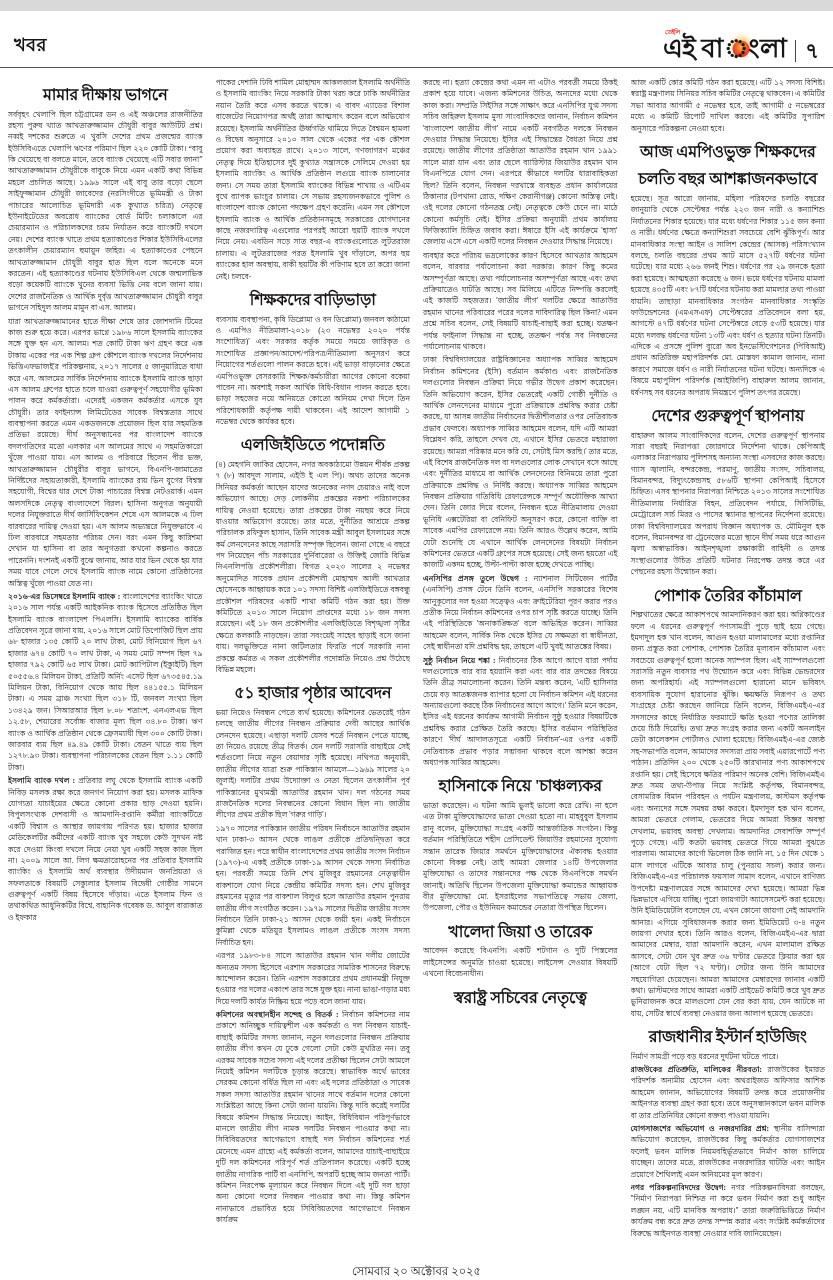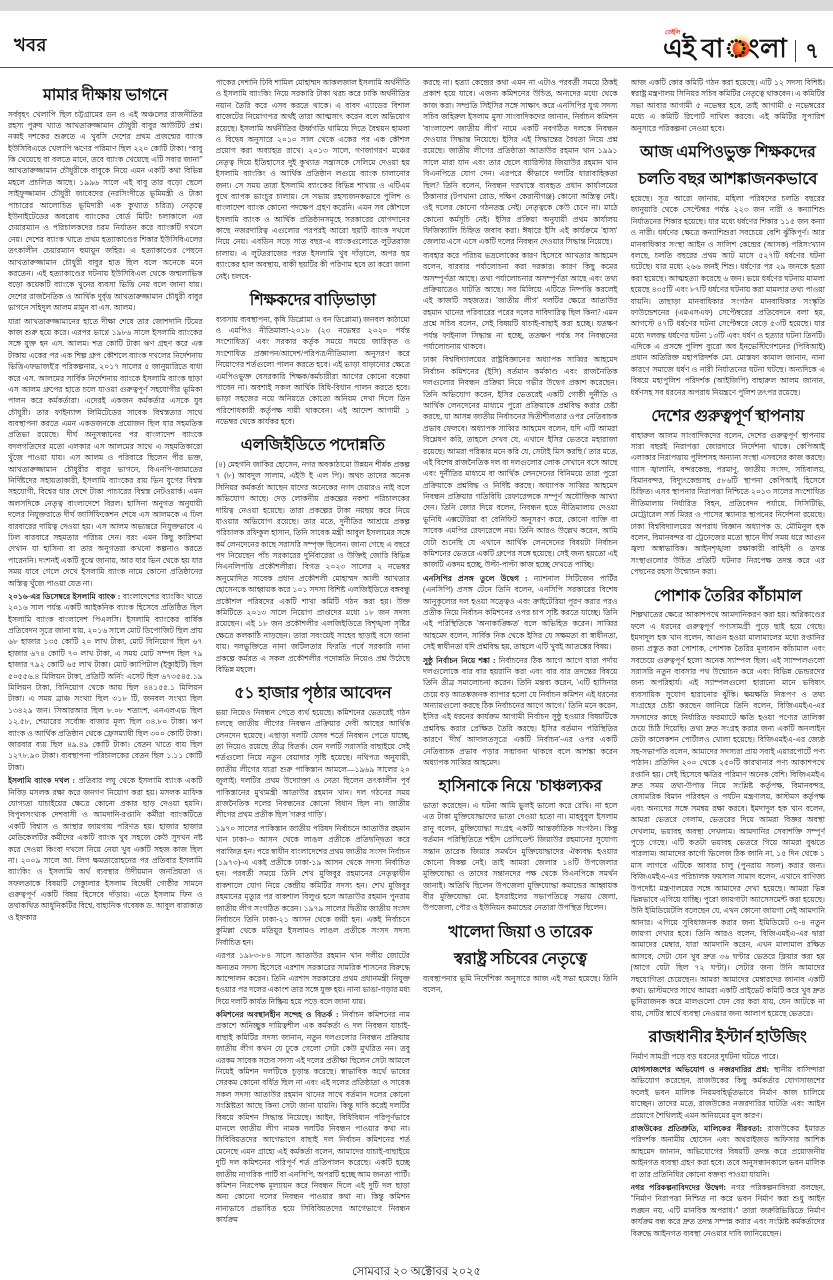--- a/index.html
+++ b/index.html
@@ -61,32 +61,32 @@
       </div>
       <div class="col">
         <p>করছে না। হত্যা কেন্দ্রের কথা এমন না এটাও পরবর্তী সময়ে ঠিকই প্রকাশ হয়ে যাবে। এজন্য কমিশনের উচিত, অন্যদের মধ্যে থেকে কাজ করা। সম্প্রতি সিইসির সঙ্গে সাক্ষাৎ করে এনসিপির যুগ্ম সদস্য সচিব জহিরুল ইসলাম মুসা সাংবাদিকদের জানান, নির্বাচন কমিশন 'বাংলাদেশ জাতীয় লীগ' নামে একটি নবগঠিত দলকে নিবন্ধন দেওয়ার সিদ্ধান্ত নিয়েছে। ইসির এই সিদ্ধান্তের বৈধতা নিয়ে প্রশ্ন রয়েছে। জাতীয় লীগের প্রতিষ্ঠাতা আতাউর রহমান খান ১৯৯১ সালে মারা যান এবং তার ছেলে ব্যারিস্টার জিয়াউর রহমান খান বিএনপিতে যোগ দেন। এরপরে কীভাবে দলটির ধারাবাহিকতা ছিল? তিনি বলেন, নিবন্ধন দরখাস্তে ব্যবহৃত প্রধান কার্যালয়ের ঠিকানার (টপখানা রোড, দক্ষিণ কেরানীগঞ্জ) কোনো অস্তিত্ব নেই। ওই দলের কোনো গঠনতন্ত্র নেই। নেতৃত্বকে কেউ চেনে না। মাঠে কোনো কর্মসূচি নেই। ইসির প্রক্রিয়া অনুযায়ী প্রথম কার্যালয় ফিজিক্যালি চিহ্নিত জবাব করা। ঈষারে ইসি এই কার্যক্রমে 'হাস্য' জেলায় এসে এসে একটি দলের নিবন্ধন দেওয়ার সিদ্ধান্ত নিয়েছে।</p>
         <p>ব্যবহার করে পরিচয় ভদ্রলোকের কারণ হিসেবে আখতার আহমেদ বলেন, বারবার পর্যালোচনা করা দরকার। কারণ কিছু কমের অসম্পূর্ণতা আছে। তথ্য পর্যালোচনার অসম্পূর্ণতা আছে এবং তথ্য প্রক্রিয়াতেও ঘাটতি আছে। সব মিলিয়ে এটিতে নিষ্পত্তি করলেই এই কাজটি সহজতর। 'জাতীয় লীগ' দলটির ক্ষেত্রে আতাউর রহমান খানের পরিবারের পরের দলের দাবিদারিত্ব ছিল কিনা? এমন প্রশ্নে সচিব বলেন, সেই বিষয়টি যাচাই-বাছাই করা হচ্ছে। যতক্ষণ পর্যন্ত ফাইনাল সিদ্ধান্ত না হচ্ছে, ততক্ষণ পর্যন্ত সব নিবন্ধনের পর্যালোচনায় থাকবে।</p>
         <p>ঢাকা বিশ্ববিদ্যালয়ের রাষ্ট্রবিজ্ঞানের অধ্যাপক সাব্বির আহমেদ নির্বাচন কমিশনের (ইসি) বর্তমান কর্মকাণ্ড এবং রাজনৈতিক দলগুলোর নিবন্ধন প্রক্রিয়া নিয়ে গভীর উদ্বেগ প্রকাশ করেছেন। তিনি অভিযোগ করেন, ইসির ভেতরেই একটি গোষ্ঠী দুর্নীতি ও আর্থিক লেনদেনের মাধ্যমে পুরো প্রক্রিয়াকে প্রশ্নবিদ্ধ করার চেষ্টা করছে, যা আসন্ন জাতীয় নির্বাচনের দ্বিতীশীলতার ওপর নেতিবাচক প্রভাব ফেলবে। অধ্যাপক সাব্বির আহমেদ বলেন, যদি এটি আমরা বিশ্লেষণ করি, তাহলে দেখব যে, এখানে ইসির ভেতরে মহারাজা রয়েছে। আমরা পরিষ্কার মনে করি যে, সেটাই মিস করছি।' তার মতে, এই বিশেষ রাজনৈতিক দল বা দলগুলোর লোক সেখানে বসে আছে এবং দুর্নীতির মাধ্যমে বা আর্থিক লেনদেনের বিনিময়ে তারা পুরো প্রক্রিয়াকে প্রশ্নবিদ্ধ ও নির্দিষ্ট করছে। অধ্যাপক সাব্বির আহমেদ নিবন্ধন প্রক্রিয়ার গতিবিধি রেফারেন্সকে সম্পূর্ণ অযৌক্তিক আখ্যা দেন। তিনি জোর দিয়ে বলেন, নিবন্ধন হতে নীতিমালায় দেওয়া ভূনিধি এক্সটেরিয়া বা বেনিফিট অনুসরণ করে, কোনো ব্যক্তি বা সাবেক এমপির রেফারেন্সে নয়। তিনি আরও উল্লেখ করেন, আমি যেটা শুনেছি যে এখানে আর্থিক লেনদেনের বিষয়টা নির্বাচন কমিশনের ভেতরে একটি গ্রুপের সঙ্গে হয়েছে। সেই জন্য হয়তো এই কাজটি একদম হচ্ছে, উল্টা-পাল্টা কাজ হচ্ছে দেখতে পাচ্ছি।</p>
         <p><span class="lead">এনসিপির প্রসঙ্গ তুলে উদ্বেগ : </span>ন্যাশনাল সিটিজেন পার্টির (এনসিপি) প্রসঙ্গ টেনে তিনি বলেন, এনসিপি সরকারের বিশেষ আনুকূল্যের দল হওয়া সত্ত্বেও এবং ক্রাইটেরিয়া পূরণ করার পরও প্রতীক নিয়ে নির্বাচন কমিশনের ওপর চাপ সৃষ্টি করতে যাচ্ছে। তিনি এই পরিস্থিতিকে 'অনাকাঙ্ক্ষিত' বলে অভিহিত করেন। সাব্বির আহমেদ বলেন, সার্বিক নিক থেকে ইসির যে সক্ষমতা বা স্বাধীনতা, সেই স্বাধীনতা যদি প্রশ্নবিদ্ধ হয়, তাহলে এটি খুবই আতঙ্কের বিষয়।</p>
         <p><span class="lead">সুষ্ঠু নির্বাচন নিয়ে শঙ্কা : </span>নির্বাচনের ঠিক আগে আগে যারা পর্দায় দলগুলোকে বার বার হয়রানি করা এবং বার বার তদন্তের বিষয়ে তিনি তীব্র সমালোচনা করেন। তিনি মন্তব্য করেন, 'এটি হাসিনার চেয়ে বড় আতঙ্কজনক ব্যাপার হলো যে নির্বাচন কমিশন এই ধরনের অন্যায়গুলো করছে ঠিক নির্বাচনের আগে আগে।' তিনি মনে করেন, ইসির এই ধরনের কার্যক্রম আগামী নির্বাচন সুষ্ঠু হওয়ার বিষয়টিকে প্রশ্নবিদ্ধ করার প্রেক্ষিত তৈরি করছে। ইসির বর্তমান পরিস্থিতির কারণে 'দীর্ঘ আদালতসূত্রে একটি নির্বাচন'-এর ওপর একটি নেতিবাচক প্রভাব পড়ার সম্ভাবনা থাকবে বলে আশঙ্কা করেন অধ্যাপক সাব্বির আহমেদ।</p>
         <h2 class="headline">হাসিনাকে নিয়ে 'চাঞ্চল্যকর</h2>
         <p>ভাতা করেছেন। এ ঘটনা আমি ভুলই ভালো করে রেখি। না হলে এত টাকা মুক্তিযোদ্ধাদের ভাতা দেওয়া হতো না। মাহবুবুল ইসলাম রানু বলেন, মুক্তিযোদ্ধা সংগ্রহ একটি আন্তর্জাতিক সংগঠন। কিন্তু বর্তমান পরিস্থিতিতে শহীদ প্রেসিডেন্ট জিয়াউর রহমানের সুযোগ্য সন্তান তারেক জিয়ার সমর্থনে মুক্তিযোদ্ধাদের ঐক্যবদ্ধ হওয়ার কোনো বিকল্প নেই। তাই আমরা জেলার ১৪টি উপজেলার মুক্তিযোদ্ধা ও তাদের সন্তানদের পক্ষ থেকে বিএনপিকে সমর্থন জানাই। অতিথি ছিলেন উপজেলা মুক্তিযোদ্ধা কমান্ডের আহ্বায়ক বীর মুক্তিযোদ্ধা মো. ইসরাইলের সভাপতিত্বে সভায় জেলা, উপজেলা, পৌর ও ইউনিয়ন কমান্ডের নেতারা উপস্থিত ছিলেন।</p>
         <h2 class="headline">খালেদা জিয়া ও তারেক</h2>
+        <p>আবেদন করেছে বিএনপি। একটি শটগান ও দুটি পিস্তলের লাইসেন্সের অনুমতি চাওয়া হয়েছে। লাইসেন্স দেওয়ার বিষয়টি এখনো বিবেচনাধীন।</p>
         <h2 class="headline">স্বরাষ্ট্র সচিবের নেতৃত্বে</h2>
-        <p>ব্যবস্থাপনার ভূমি নির্দেশিকা অনুসারে আজ এই সভা হয়েছে। তিনি বলেন,</p>
       </div>
       <div class="col">
         <p>আজ একটি কোর কমিটি গঠন করা হয়েছে। এটি ১২ সদস্য বিশিষ্ট। স্বরাষ্ট্র মন্ত্রণালয় সিনিয়র সচিব কমিটির নেতৃত্বে থাকবেন। এ কমিটির সভা আবার আগামী ৫ নভেম্বর হবে, তাই আগামী ৫ নভেম্বরের মধ্যে এ কমিটি রিপোর্ট দাখিল করবে। এই কমিটির সুপারিশ অনুসারে পরিকল্পনা নেওয়া হবে।</p>
         <h2 class="headline">আজ এমপিওভুক্ত শিক্ষকদের</h2>
         <h2 class="headline">চলতি বছর আশঙ্কাজনকভাবে</h2>
         <p>হয়েছে। সূত্র আরো জানায়, মহিলা পরিষদের চলতি বছরের জানুয়ারি থেকে সেপ্টেম্বর পর্যন্ত ২২৩ জন নারী ও কন্যাশিশু নির্যাতনের শিকার হয়েছে। যার মধ্যে ধর্ষণের শিকার ১১৫ জন কন্যা ও নারী। ধর্ষণের ক্ষেত্রে কন্যাশিশুরা সবচেয়ে বেশি ঝুঁকিপূর্ণ। আর মানবাধিকার সংস্থা আইন ও সালিশ কেন্দ্রের (আসক) পরিসংখ্যান বলছে, চলতি বছরের প্রথম আট মাসে ৫২৭টি ধর্ষণের ঘটনা ঘটেছে। যার মধ্যে ২৬৬ জনই শিশু। ধর্ষণের পর ২৯ জনকে হত্যা করা হয়েছে। আত্মহত্যা করেছে ৬ জন। ভয়ে ধর্ষণের ঘটনায় মামলা হয়েছে ৪৩৫টি এবং ৮৭টি ধর্ষণের ঘটনায় করা মামলার তথ্য পাওয়া যায়নি। তাছাড়া মানবাধিকার সংগঠন মানবাধিকার সংস্কৃতি ফাউন্ডেশনের (এমএসএফ) সেপ্টেম্বরের প্রতিবেদনে বলা হয়, আগস্টে ৪৭টি ধর্ষণের ঘটনা সেপ্টেম্বরে বেড়ে ৫৩টি হয়েছে। যার মধ্যে দলবদ্ধ ধর্ষণের ঘটনা ১৩টি এবং ধর্ষণ ও হত্যার ঘটনা তিনটি। এদিকে এ প্রসঙ্গে পুলিশ ব্যুরো অব ইনভেস্টিগেশনের (পিবিআই) প্রধান অতিরিক্ত মহাপরিদর্শক মো. মোস্তফা কামাল জানান, নানা কারণে সমাজে ধর্ষণ ও নারী নির্যাতনের ঘটনা ঘটছে। অন্যদিকে এ বিষয়ে মহাপুলিশ পরিদর্শক (আইজিপি) বাহারুল আলম জানান, ধর্ষণসহ সব ধরনের অপরাধ নিয়ন্ত্রণে পুলিশ তৎপর রয়েছে।</p>
         <h2 class="headline">দেশের গুরুত্বপূর্ণ স্থাপনায়</h2>
         <p>বাহারুল আলম সাংবাদিকদের বলেন, দেশের গুরুত্বপূর্ণ স্থাপনায় সারা বছরই নিরাপত্তা জোরদারে নির্দেশনা থাকে। কেপিআই এলাকার নিরাপত্তায় পুলিশসহ অন্যান্য সংস্থা এসবদের কাজ করছে। গ্যাস জ্বালানি, বন্দরকেন্দ্র, পরমাণু, জাতীয় সংসদ, সচিবালয়, বিমানবন্দর, বিদ্যুৎকেন্দ্রসহ ৫৮৬টি স্থাপনা কেপিআই হিসেবে চিহ্নিত। এসব স্থাপনার নিরাপত্তা নিশ্চিতে ২০১৩ সালের সংশোধিত নীতিমালায় নির্ধারিত বিহন, প্রতিবেদন পর্যায়ে, সিসিটিভি, মেট্রোরেল সার্চ মিরর ও পাসের স্ক্যানার স্থাপনের নির্দেশনা রয়েছে। ঢাকা বিশ্ববিদ্যালয়ের অপরাধ বিজ্ঞান অধ্যাপক ড. মৌমিনুল হক বলেন, বিমানবন্দর বা ট্রেনেজের মতো স্থানে দীর্ঘ সময় ধরে আগুন জ্বলা অস্বাভাবিক। আইনশৃঙ্খলা রক্ষাকারী বাহিনী ও তদন্ত সংস্থাগুলোর উচিত প্রতিটি ঘটনার নিরপেক্ষ তদন্ত করে এর পেছনের রহস্য উন্মোচন করা।</p>
         <h2 class="headline">পোশাক তৈরির কাঁচামাল</h2>
         <p>শিল্পখাতের ক্ষেত্রে আকাশপথে আমদানিকরণ করা হয়। অগ্নিকাণ্ডের ফলে এ ধরনের গুরুত্বপূর্ণ পণ্যসামগ্রী পুড়ে ছাই হয়ে গেছে। ইমদাদুল হক খান বলেন, আগুন হওয়া মালামালের মধ্যে রপ্তানির জন্য প্রস্তুত করা পোশাক, পোশাক তৈরির মূল্যবান কাঁচামাল এবং সবচেয়ে গুরুত্বপূর্ণ হলো অনেক স্যাম্পল ছিল। এই স্যাম্পলগুলো সরাসরি নতুন ব্যবসার পথ উন্মোচন করে এবং বিভিন্ন ভেন্ডরদের জন্য অপরিহার্য। এই স্যাম্পলগুলো হারানো মানে ভবিষ্যৎ ব্যবসায়িক সুযোগ হারানোর ঝুঁকি। ক্ষয়ক্ষতি নিরূপণ ও তথ্য সংগ্রহের চেষ্টা করছেন জানিয়ে তিনি বলেন, বিজিএমইএ-এর সদস্যদের কাছে নির্ধারিত ফরম্যাটে ক্ষতি হওয়া পণ্যের তালিকা চেয়ে চিঠি দিয়েছি। তথ্য দ্রুত সংগ্রহ করার জন্য একটি অনলাইন ডেটা কালেকশন পোর্টালও খোলা হয়েছে। বিজিএমইএ-এর জ্যেষ্ঠ সহ-সভাপতি বলেন, আমাদের সদস্যরা প্রায় সবাই এয়ারপোর্টে পণ্য পাঠান। প্রতিদিন ২০০ থেকে ২৫০টি কারখানার পণ্য আকাশপথে রপ্তানি হয়। সেই হিসেবে ক্ষতির পরিমাণ অনেক বেশি। বিজিএমইএ দ্রুত সময় তথ্য-উপাত্ত নিয়ে সংশ্লিষ্ট কর্তৃপক্ষ, বিমানবন্দর, বেসামরিক বিমান পরিবহন ও পর্যটন মন্ত্রণালয়, কাস্টমস কর্তৃপক্ষ এবং অন্যদের সঙ্গে সমন্বয় রক্ষা করবে। ইমদাদুল হক খান বলেন, আমরা ভেতরে গেলাম, ভেতরের দিয়ে আমরা বিজ্ঞর অবস্থা দেখলাম, ভয়াবহ অবস্থা দেখলাম। আমদানির সেবাশক্তি সম্পূর্ণ পুড়ে গেছে। এটি কতটা ভয়াবহ ভেতরে গিয়ে আমরা বুঝতে পারলাম। আমাদের কার্গো ভিলেজ ঠিক জানি না, ১৫ দিন থেকে ১ মাস লাগবে এটিকে আবার চালু (পুনরায় সচল) করার জন্য। বিজিএমইএ-এর পরিচালক ফয়সাল সামাদ বলেন, এখানে বাণিজ্য উপদেষ্টা মন্ত্রণালয়ের সঙ্গে আমাদের দেখা হয়েছে। আমরা ভিন্ন ভিন্নভাবে এগিয়ে যাচ্ছি। পুরো জায়গাটা অ্যাসেসমেন্ট করা হয়েছে। উনি ইমিডিয়েটলি বলেছেন যে, এখন কোনো জায়গা নেই আমদানি আনার। এগিয়ে সুবিধাজনক করার জন্য ইমিডিয়েট ৩-৪ নতুন জায়গা দেখার হবে। তিনি আরও বলেন, বিজিএমইএ-এর দ্বারা আমাদের মেম্বার, যারা আমদানি করেন, এখন মালামাল রক্ষিত আসবে, সেটা যেন খুব দ্রুত ৩৬ ঘণ্টার ভেতরে ক্লিয়ার করা হয় (আগে যেটা ছিল ৭২ ঘণ্টা)। সেটার জন্য উনি আমাদের সহযোগিতা চেয়েছেন। আমরা আমাদের মেম্বারদের জানাব একটি কথা। ভাস্টমদের সাথে আমরা একটি প্রাইভেট কমিটি করে খুব দ্রুত ভুনিৱাজনক করে মালগুলো যেন বের করা যায়, যেন আটকে না যায়, সেটির স্বার্থে ব্যবস্থা নেওয়ার জন্য আলাপ হয়েছে ভেতরে।</p>
         <h2 class="headline">রাজধানীর ইস্টার্ন হাউজিং</h2>
         <p>নির্মাণ সামগ্রী পড়ে বড় ধরনের দুর্ঘটনা ঘটতে পারে।</p>
+        <p><span class="lead">রাজউকের প্রতিশ্রুতি, মালিকের নীরবতা: </span>রাজউকের ইমারত পরিদর্শক অনামীয় হোসেন এবং অথরাইজড অফিসার আশিক আহমেদ জানান, অভিযোগের বিষয়টি তদন্ত করে প্রয়োজনীয় আইনগত ব্যবস্থা গ্রহণ করা হবে। তবে অনুসন্ধানকালে ভবন মালিক বা তার প্রতিনিধির কোনো বক্তব্য পাওয়া যায়নি।</p>
         <p><span class="lead">যোগসাজশের অভিযোগ ও নজরদারির প্রশ্ন: </span>স্থানীয় বাসিন্দারা অভিযোগ করেছেন, রাজউকের কিছু কর্মকর্তার যোগসাজশের ফলেই ভবন মালিক নিয়মবহির্ভূতভাবে নির্মাণ কাজ চালিয়ে যাচ্ছেন। তাদের মতে, রাজউকের নজরদারির ঘাটতি এবং আইন প্রয়োগে শৈথিল্যই এমন অনিয়মের মূল কারণ।</p>
-        <p><span class="lead">রাজউকের প্রতিশ্রুতি, মালিকের নীরবতা: </span>রাজউকের ইমারত পরিদর্শক অনামীয় হোসেন এবং অথরাইজড অফিসার আশিক আহমেদ জানান, অভিযোগের বিষয়টি তদন্ত করে প্রয়োজনীয় আইনগত ব্যবস্থা গ্রহণ করা হবে। তবে অনুসন্ধানকালে ভবন মালিক বা তার প্রতিনিধির কোনো বক্তব্য পাওয়া যায়নি।</p>
         <p><span class="lead">নগর পরিকল্পনাবিদদের উদ্বেগ: </span>নগর পরিকল্পনাবিদরা বলছেন, "নির্মাণ নিরাপত্তা নিশ্চিত না করে ভবন নির্মাণ করা শুধু আইন লঙ্ঘন নয়, এটি মানবিক অপরাধ।" তারা জরুরিভিত্তিতে নির্মাণ কার্যক্রম বন্ধ করে দ্রুত তদন্ত সম্পন্ন করার এবং সংশ্লিষ্ট কর্মকর্তাদের বিরুদ্ধে আইনগত ব্যবস্থা নেওয়ার দাবি জানিয়েছেন।</p>
       </div>
     </div>
 </div>
 
 </body></html>

